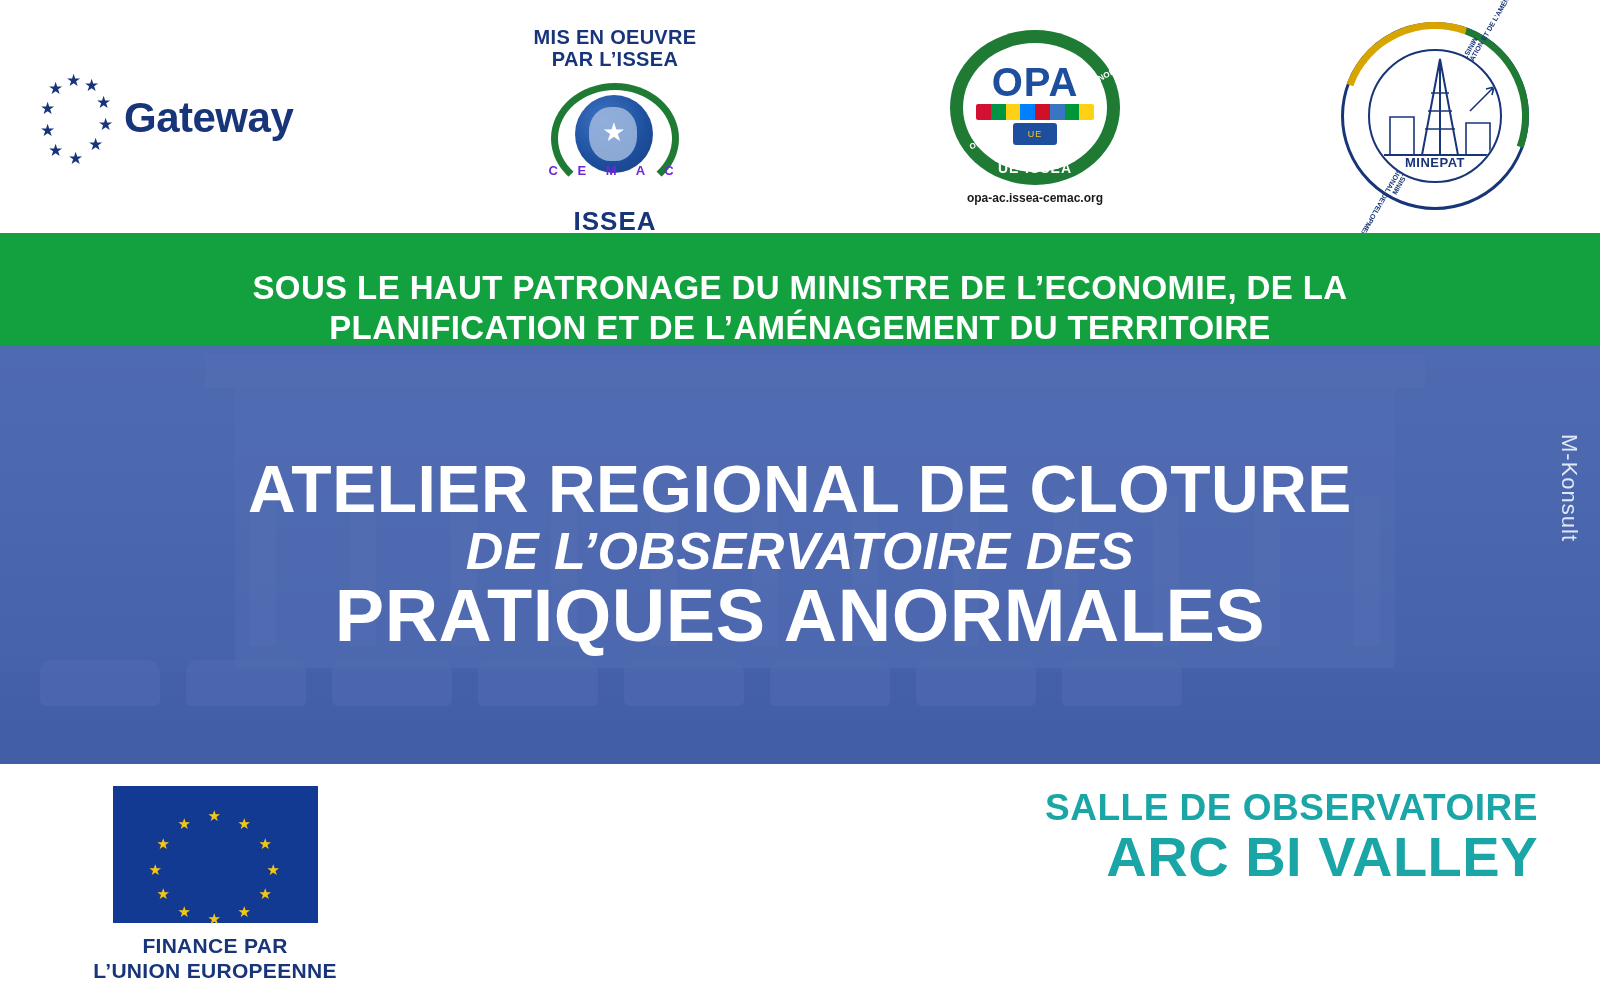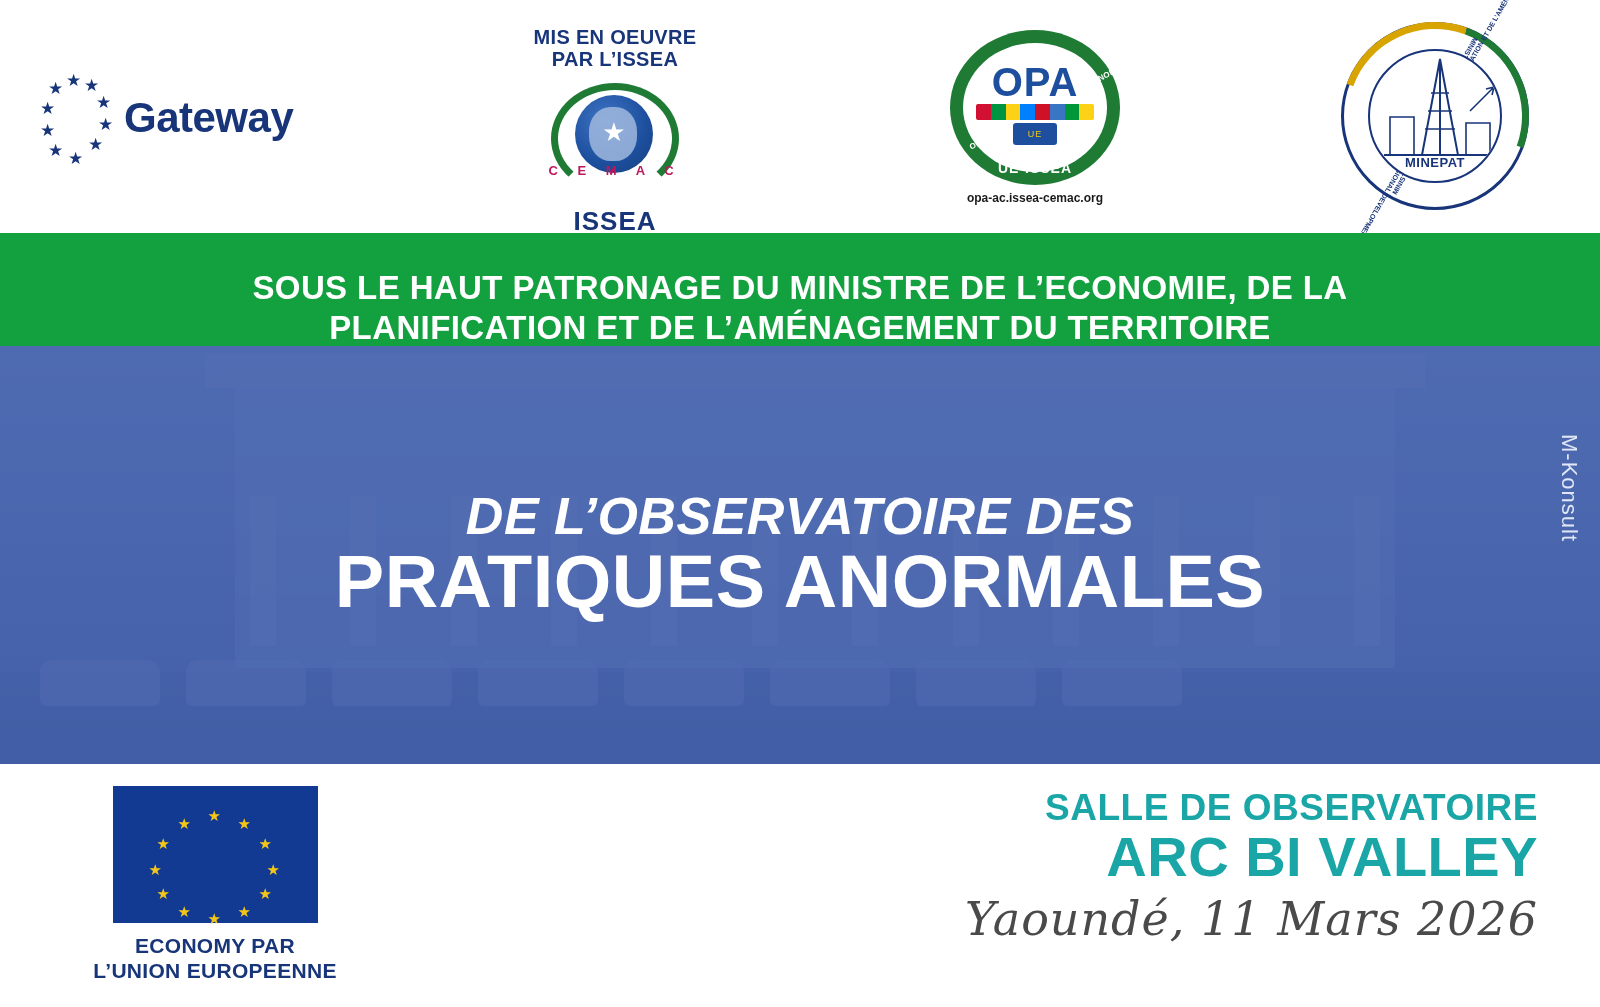--- a/index.html
+++ b/index.html
@@ -63,21 +63,21 @@
     content: ""; position: absolute; left: 14px; top: 12px;
     width: 48px; height: 54px; border-radius: 45%;
     background: #9fb9dd; opacity: .85;
   }
   .issea-globe::after {
     content: "★"; position: absolute; left: 50%; top: 48%;
     transform: translate(-50%,-50%); color: #ffffff; font-size: 26px;
   }
   .issea-cemac {
     position: absolute; left: 0; right: 0; top: 86px; text-align: center;
-    color: #be185d; font-weight: bold; font-size: 13px; letter-spacing: 8px;
+    color: #6d28d9; font-weight: bold; font-size: 13px; letter-spacing: 8px;
   }
   .issea-name {
     color: #18357a; font-weight: bold; font-size: 26px; letter-spacing: 1px;
     margin-top: -6px;
   }
 
   
   .opa { position: absolute; left: 915px; top: 30px; width: 240px; text-align: center; }
   .opa-badge {
     position: relative; width: 170px; height: 155px; margin: 0 auto;
@@ -369,20 +369,21 @@
           <i></i>
           <i></i>
           <i></i>
           <i></i>
           <i></i>
           <i></i>
       </div>
     </div>
     <div class="hero-tint"></div>
     <div class="hero-title">
+      <div class="l1">ATELIER REGIONAL DE CLOTURE</div>
       <div class="l2">DE L’OBSERVATOIRE DES</div>
       <div class="l3">PRATIQUES ANORMALES</div>
     </div>
     <div class="credit">M-Konsult</div>
   </div>
 
   <div class="footer">
 
     <div class="eu">
       <div class="eu-flag">
@@ -393,25 +394,24 @@
         <span style="left:146px; top:100px;">★</span>
         <span style="left:125px; top:118px;">★</span>
         <span style="left:95px; top:125px;">★</span>
         <span style="left:65px; top:118px;">★</span>
         <span style="left:44px; top:100px;">★</span>
         <span style="left:36px; top:76px;">★</span>
         <span style="left:44px; top:50px;">★</span>
         <span style="left:65px; top:30px;">★</span>
       </div>
       <div class="eu-caption">
-        <div>ECONOMY PAR</div>
+        <div>FINANCE PAR</div>
         <div>L’UNION EUROPEENNE</div>
       </div>
     </div>
 
     <div class="venue">
       <div class="venue-l1">SALLE DE OBSERVATOIRE</div>
       <div class="venue-l2">ARC BI VALLEY</div>
-      <div class="venue-date">Yaoundé, 11 Mars 2026</div>
     </div>
   </div>
 
 </div>
 
 </body></html>

